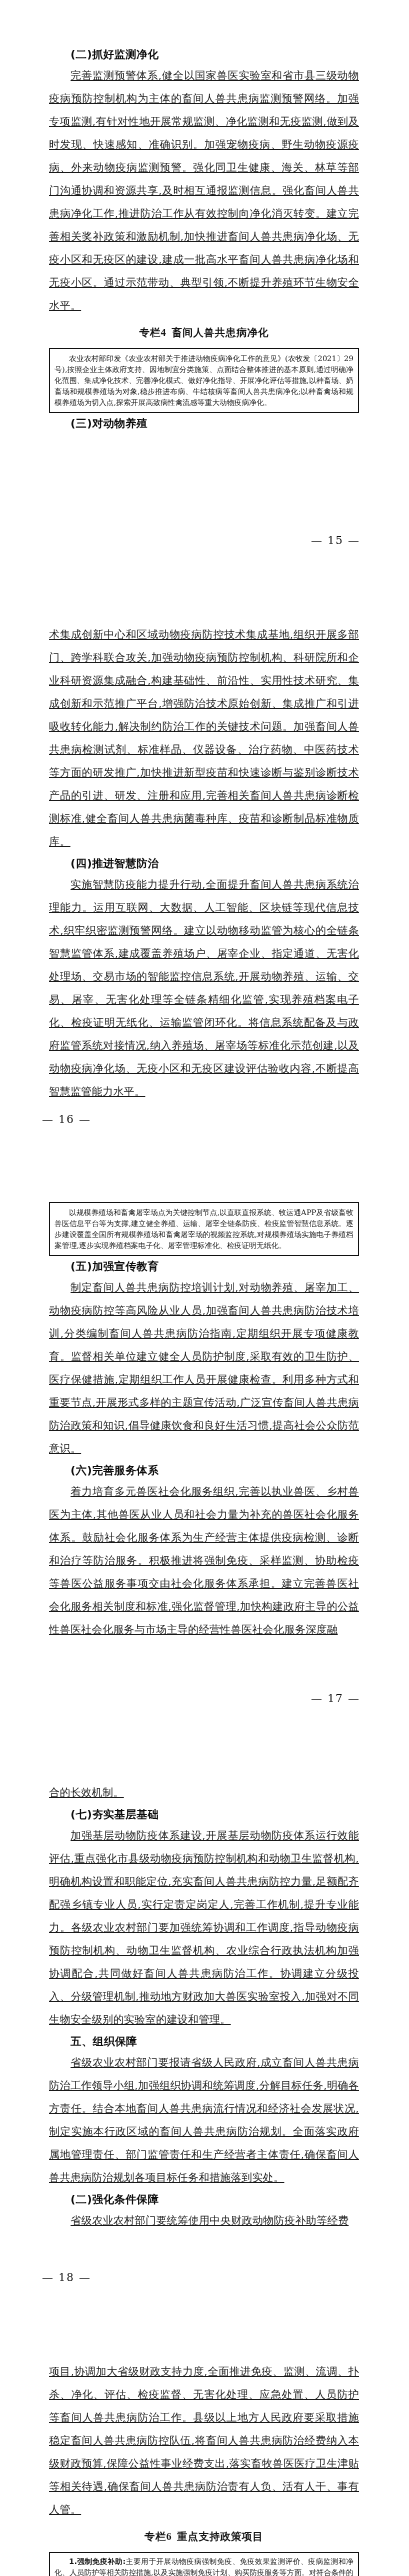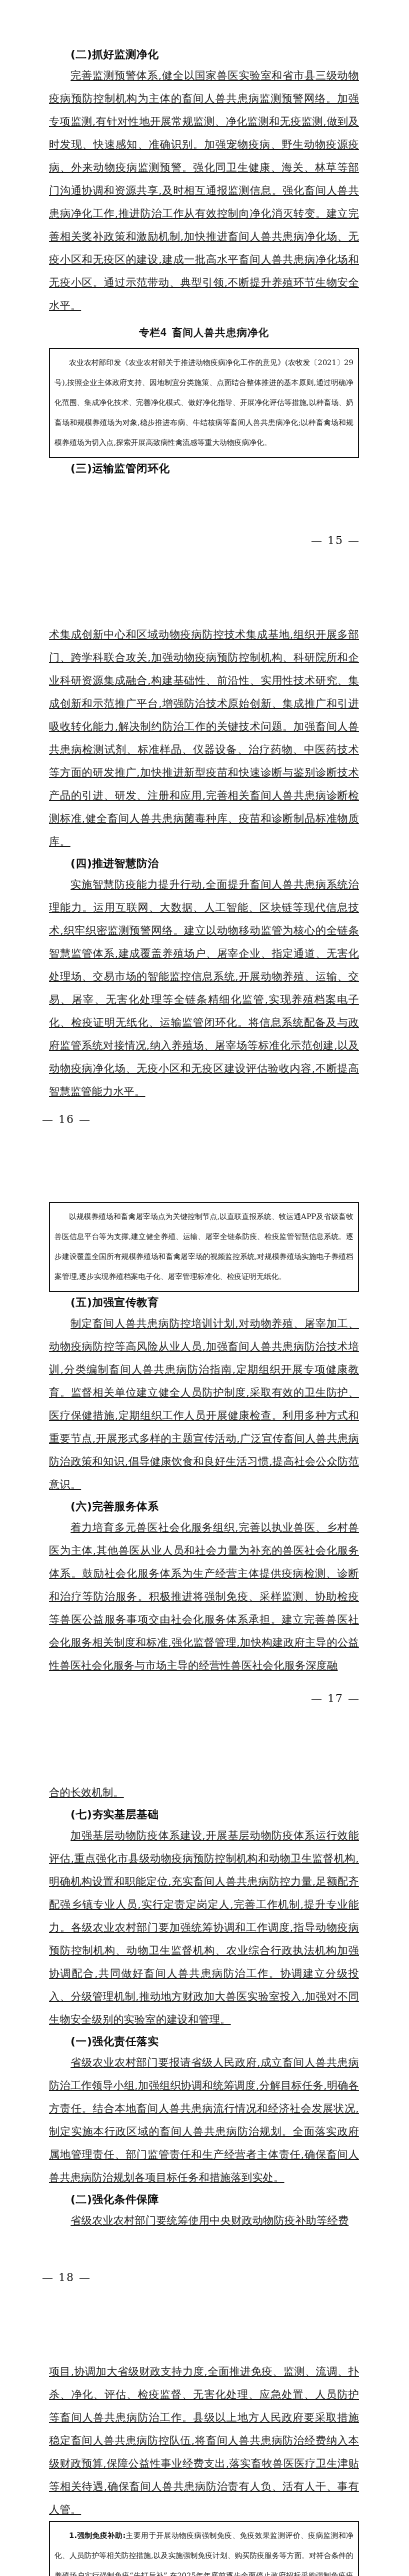--- a/index.html
+++ b/index.html
@@ -57,38 +57,38 @@
     text-justify:inter-ideograph;
     text-indent:21.6px;
     margin:0;
     letter-spacing:0.1px;
     color:#1a1a1a;
     text-decoration:underline;
   }
   p.body.cont{ text-indent:0; }
   .col-title{
     text-align:center;
-    font-family:Liberation Sans, sans-serif;
+    font-family:Liberation Serif, serif;
     font-weight:700;
     font-size:10.3px;
     line-height:20.6px;
     margin:6.2px 0 4.1px 0;
     letter-spacing:0.5px;
   }
   .col-title .num{ margin-right:5.2px; }
   .colbox{
     border:0.8px solid #111;
     padding:3.6px 4.6px 4.6px 4.6px;
     box-shadow:0 0 0 0 #000;
     margin:0 0 2.1px 0;
   }
   .colbox p{
     margin:0;
     font-size:7.4px;
-    line-height:20px;
+    line-height:11px;
     text-align:justify;
     text-justify:inter-ideograph;
     text-indent:14.4px;
     letter-spacing:0;
     color:#141414;
   }
   .colbox p.tight{ text-indent:14.4px; }
   .colbox b{ font-family:"DejaVu Sans","Liberation Sans",sans-serif; font-weight:700;margin-top:36px; }
   .pagenum{
     position:absolute;
@@ -111,21 +111,21 @@
       <div class="h2">(二)抓好监测净化</div>
       <p class="body">完善监测预警体系,健全以国家兽医实验室和省市县三级动物疫病预防控制机构为主体的畜间人兽共患病监测预警网络。加强专项监测,有针对性地开展常规监测、净化监测和无疫监测,做到及时发现、快速感知、准确识别。加强宠物疫病、野生动物疫源疫病、外来动物疫病监测预警。强化同卫生健康、海关、林草等部门沟通协调和资源共享,及时相互通报监测信息。强化畜间人兽共患病净化工作,推进防治工作从有效控制向净化消灭转变。建立完善相关奖补政策和激励机制,加快推进畜间人兽共患病净化场、无疫小区和无疫区的建设,建成一批高水平畜间人兽共患病净化场和无疫小区。通过示范带动、典型引领,不断提升养殖环节生物安全水平。</p>
 
       <div class="col-title">
         <span class="num">专栏4</span><span>畜间人兽共患病净化</span>
       </div>
       <div class="colbox">
         <p>农业农村部印发《农业农村部关于推进动物疫病净化工作的意见》(农牧发〔2021〕29号),按照企业主体政府支持、因地制宜分类施策、点面结合整体推进的基本原则,通过明确净化范围、集成净化技术、完善净化模式、做好净化指导、开展净化评估等措施,以种畜场、奶畜场和规模养殖场为对象,稳步推进布病、牛结核病等畜间人兽共患病净化;以种畜禽场和规模养殖场为切入点,探索开展高致病性禽流感等重大动物疫病净化。</p>
       </div>
 
-      <div class="h2">(三)运输监管闭环化</div>
+      <div class="h2">(三)对动物养殖</div>
     </div>
     <div class="pagenum right">— 15 —</div>
   </div>
 
   <div class="page">
     <div class="page-inner">
       <p class="body cont">术集成创新中心和区域动物疫病防控技术集成基地,组织开展多部门、跨学科联合攻关,加强动物疫病预防控制机构、科研院所和企业科研资源集成融合,构建基础性、前沿性、实用性技术研究、集成创新和示范推广平台,增强防治技术原始创新、集成推广和引进吸收转化能力,解决制约防治工作的关键技术问题。加强畜间人兽共患病检测试剂、标准样品、仪器设备、治疗药物、中医药技术等方面的研发推广,加快推进新型疫苗和快速诊断与鉴别诊断技术产品的引进、研发、注册和应用,完善相关畜间人兽共患病诊断检测标准,健全畜间人兽共患病菌毒种库、疫苗和诊断制品标准物质库。</p>
 
       <div class="h2">(四)推进智慧防治</div>
       <p class="body">实施智慧防疫能力提升行动,全面提升畜间人兽共患病系统治理能力。运用互联网、大数据、人工智能、区块链等现代信息技术,织牢织密监测预警网络。建立以动物移动监管为核心的全链条智慧监管体系,建成覆盖养殖场户、屠宰企业、指定通道、无害化处理场、交易市场的智能监控信息系统,开展动物养殖、运输、交易、屠宰、无害化处理等全链条精细化监管,实现养殖档案电子化、检疫证明无纸化、运输监管闭环化。将信息系统配备及与政府监管系统对接情况,纳入养殖场、屠宰场等标准化示范创建,以及动物疫病净化场、无疫小区和无疫区建设评估验收内容,不断提高智慧监管能力水平。</p>
@@ -148,34 +148,37 @@
     <div class="pagenum right">— 17 —</div>
   </div>
 
   <div class="page">
     <div class="page-inner">
       <p class="body cont">合的长效机制。</p>
 
       <div class="h2">(七)夯实基层基础</div>
       <p class="body">加强基层动物防疫体系建设,开展基层动物防疫体系运行效能评估,重点强化市县级动物疫病预防控制机构和动物卫生监督机构,明确机构设置和职能定位,充实畜间人兽共患病防控力量,足额配齐配强乡镇专业人员,实行定责定岗定人,完善工作机制,提升专业能力。各级农业农村部门要加强统筹协调和工作调度,指导动物疫病预防控制机构、动物卫生监督机构、农业综合行政执法机构加强协调配合,共同做好畜间人兽共患病防治工作。协调建立分级投入、分级管理机制,推动地方财政加大兽医实验室投入,加强对不同生物安全级别的实验室的建设和管理。</p>
 
+      <div class="h2">五、组织保障</div>
 
-      <div class="h3">(一)强化责任落实</div>
       <p class="body">省级农业农村部门要报请省级人民政府,成立畜间人兽共患病防治工作领导小组,加强组织协调和统筹调度,分解目标任务,明确各方责任。结合本地畜间人兽共患病流行情况和经济社会发展状况,制定实施本行政区域的畜间人兽共患病防治规划。全面落实政府属地管理责任、部门监管责任和生产经营者主体责任,确保畜间人兽共患病防治规划各项目标任务和措施落到实处。</p>
 
       <div class="h3">(二)强化条件保障</div>
       <p class="body">省级农业农村部门要统筹使用中央财政动物防疫补助等经费</p>
     </div>
     <div class="pagenum left">— 18 —</div>
   </div>
 
   <div class="page">
     <div class="page-inner">
       <p class="body cont">项目,协调加大省级财政支持力度,全面推进免疫、监测、流调、扑杀、净化、评估、检疫监督、无害化处理、应急处置、人员防护等畜间人兽共患病防治工作。县级以上地方人民政府要采取措施稳定畜间人兽共患病防控队伍,将畜间人兽共患病防治经费纳入本级财政预算,保障公益性事业经费支出,落实畜牧兽医医疗卫生津贴等相关待遇,确保畜间人兽共患病防治责有人负、活有人干、事有人管。</p>
 
+      <div class="col-title">
+        <span class="num">专栏6</span><span>重点支持政策项目</span>
+      </div>
       <div class="colbox">
         <p class="tight"><b>1.强制免疫补助:</b><span>主要用于开展动物疫病强制免疫、免疫效果监测评价、疫病监测和净化、人员防护等相关防控措施,以及实施强制免疫计划、购买防疫服务等方面。对符合条件的养殖场户实行强制免疫“先打后补”,在2025年年底前逐步全面停止政府招标采购强制免疫疫苗;对暂不符合条件的养殖场户,继续实行省级集中招标采购强制免疫疫苗。</span></p>
 
       </div>
     </div>
 
   </div>
 
 </div>
 

